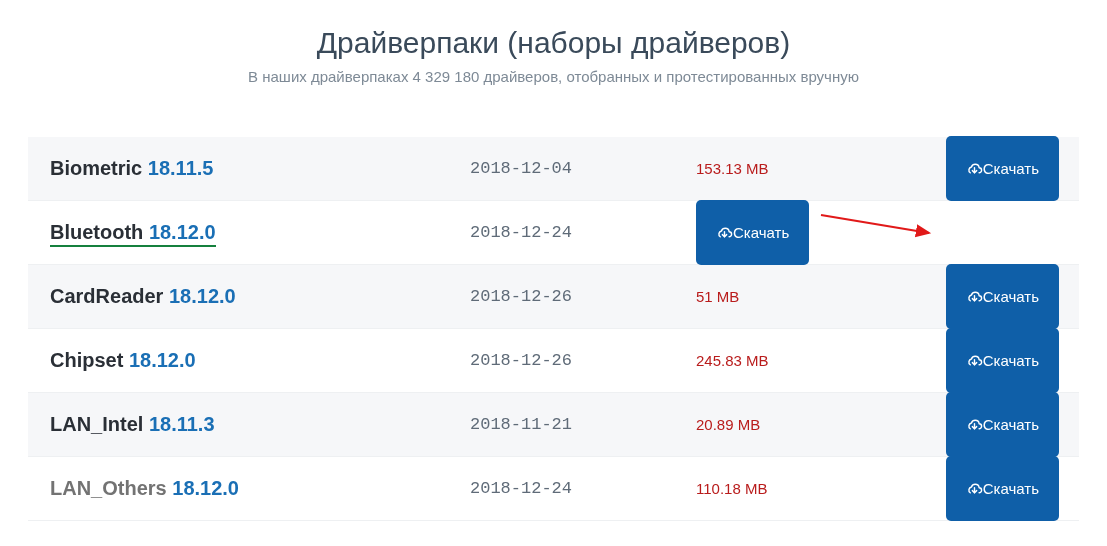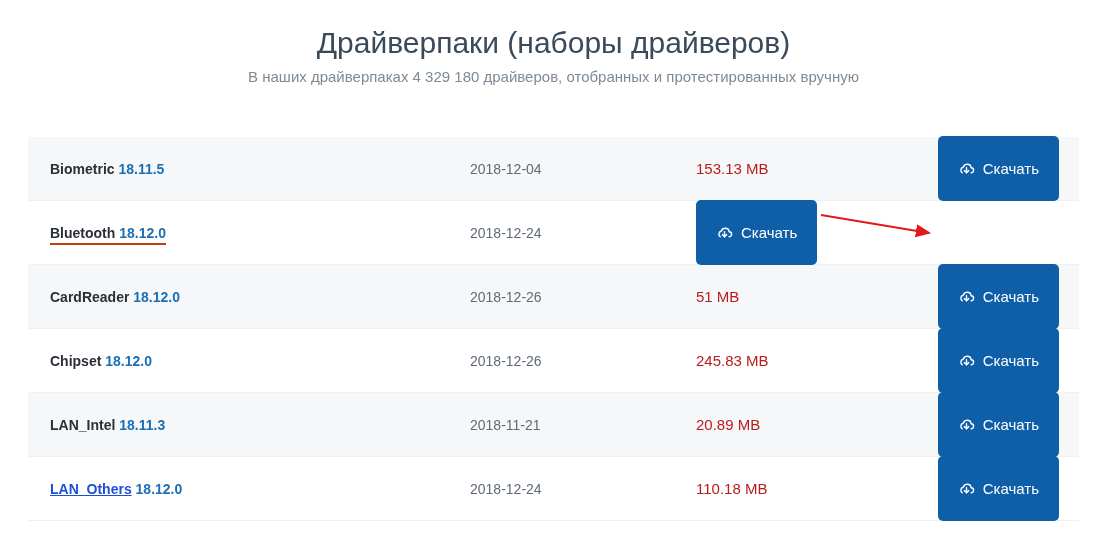--- a/index.html
+++ b/index.html
@@ -26,42 +26,41 @@
     margin-bottom: 52px;
   }
   .row {
     display: flex;
     align-items: center;
     height: 64px;
     padding: 0 20px 0 22px;
     border-bottom: 1px solid #eef0f2;
   }
   .row.alt { background: #f6f7f9; }
-  .col-name { flex: 0 0 420px; font-size: 14px; font-weight: 700; color: #2a2f36; }
+  .col-name { flex: 0 0 420px; font-size: 20px; font-weight: 700; color: #2a2f36; }
   .col-name .ver { color: #1a6fb5; font-weight: 700; }
-  .col-date { flex: 0 0 226px; color: #5f6b78; font-size: 14px; }
+  .col-date { flex: 0 0 226px; color: #5f6b78; font-size: 17px; font-family: Liberation Mono, monospace; }
   .col-size { flex: 1 1 auto; color: #b91c1c; font-size: 15px; }
   .col-btn { flex: 0 0 auto; }
   .btn {
     display: inline-flex;
     align-items: center;
-    gap: 8px;
     background: #0f5fa8;
     color: #fff;
     border: none;
     border-radius: 5px;
     padding: 24px 20px;
     font-size: 15px;
     font-weight: 500;
     cursor: pointer;
   }
   .btn svg { width: 17px; height: 17px; }
   .highlight-row .col-name { position: relative; display: inline-block; }
   .highlight-row .col-name .underline {
-    border-bottom: 2px solid #c2410c;
+    border-bottom: 2px solid #15803d;
     padding-bottom: 2px;
   }
   .arrow {
     position: absolute;
     pointer-events: none;
   }
 </style>
 </head>
 <body>
 
@@ -146,21 +145,21 @@
             <svg viewBox="0 0 24 24" fill="none" stroke="white" stroke-width="2" stroke-linecap="round" stroke-linejoin="round">
   <path d="M18.5 18a3.5 3.5 0 0 0 0-7c-.2-2.9-2.6-5-5.5-5-2.5 0-4.6 1.6-5.3 3.9A4.5 4.5 0 0 0 6 18"></path>
   <path d="M12 11v7"></path>
               <path d="M9 15l3 3 3-3"></path>
 </svg>
           </span>
           <span>Скачать</span>
         </button></div>
     </div>
     <div class="row">
-      <div class="col-name"><a href="#" style="text-decoration: none;"><span style="color: #1d4ed8; text-decoration: underline;">LAN_Others</span> <span class="ver">18.12.0</span></a></div>
+      <div class="col-name"><a href="#" style="text-decoration: none;"><span style="color: #737373;">LAN_Others</span> <span class="ver">18.12.0</span></a></div>
       <div class="col-date">2018-12-24</div>
       <div class="col-size">110.18 MB</div>
       <div class="col-btn"><button class="btn">
           <span style="display: inline-flex;">
             <svg viewBox="0 0 24 24" fill="none" stroke="white" stroke-width="2" stroke-linecap="round" stroke-linejoin="round">
   <path d="M18.5 18a3.5 3.5 0 0 0 0-7c-.2-2.9-2.6-5-5.5-5-2.5 0-4.6 1.6-5.3 3.9A4.5 4.5 0 0 0 6 18"></path>
   <path d="M12 11v7"></path>
               <path d="M9 15l3 3 3-3"></path>
 </svg>
           </span>

